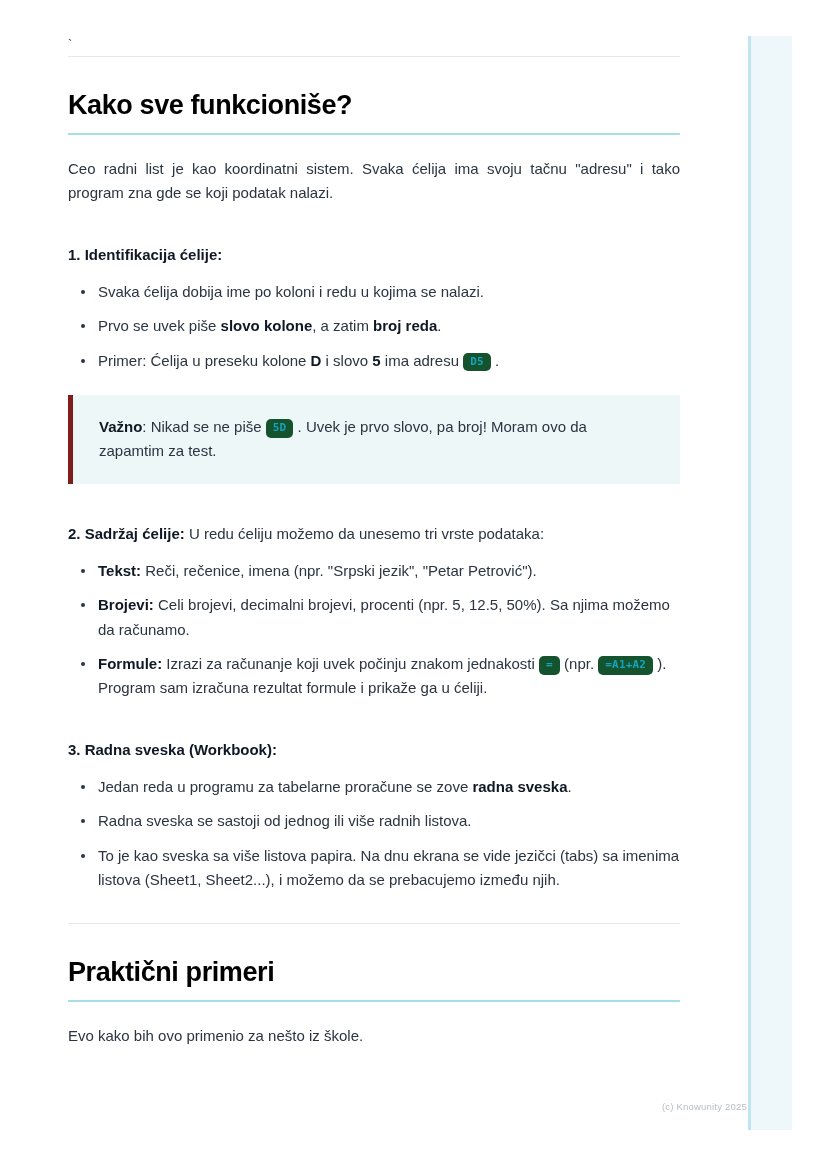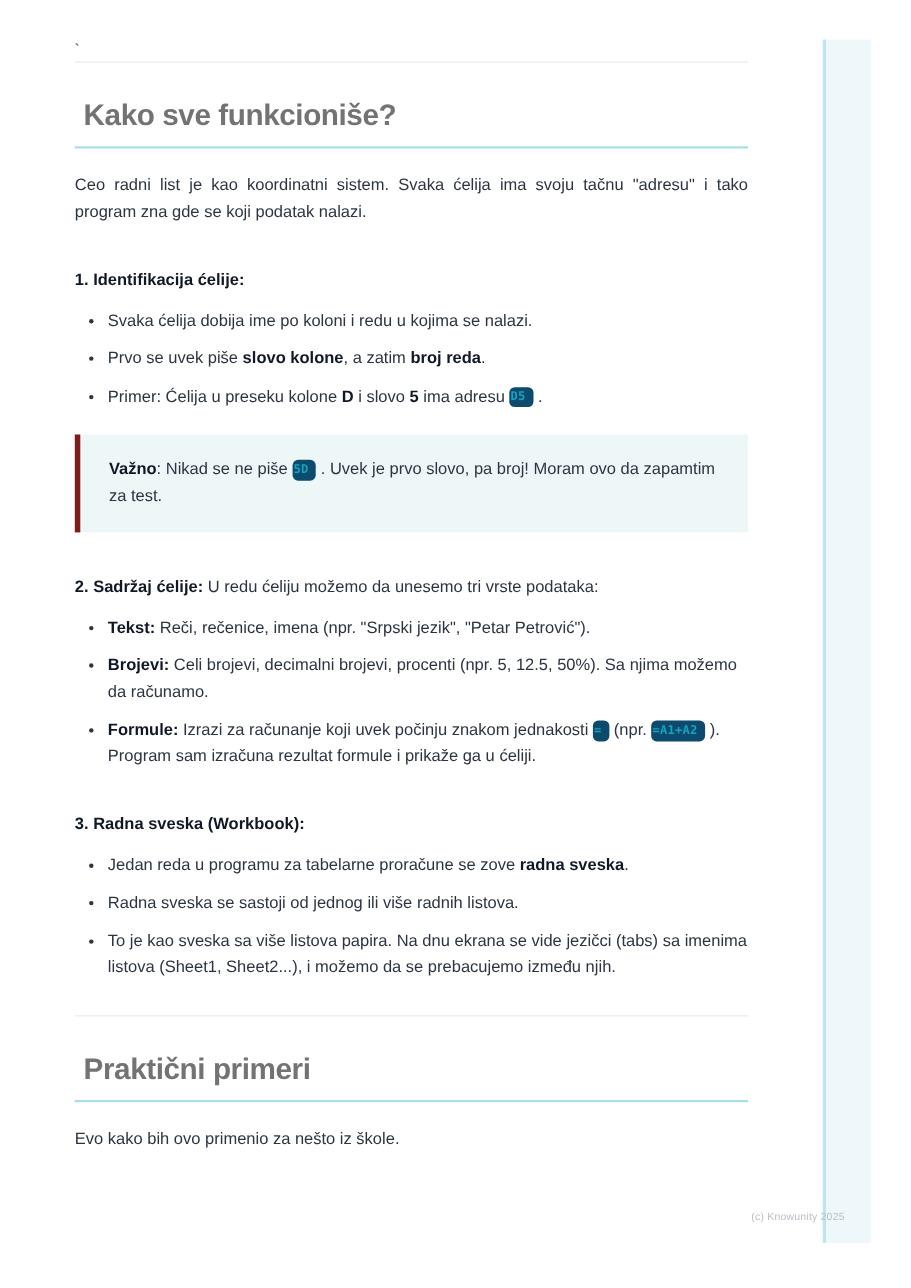--- a/index.html
+++ b/index.html
@@ -50,23 +50,23 @@
 
   hr.rule {
     border: 0;
     border-top: 1px solid #e6e8ea;
     margin: 0 0 0 0;
   }
 
   h1.section-title {
     font-size: 27px;
     font-weight: bold;
-    color: #737373;
+    color: #000000;
     letter-spacing: -0.4px;
-    margin: 33px 0 0 8px;
+    margin: 33px 0 0 0;
     line-height: 1.18;
   }
   .title-underline {
     height: 2px;
     background: #a8dfe6;
     margin-top: 11px;
     margin-bottom: 0;
   }
 
   p.body-text {
@@ -111,47 +111,47 @@
     width: 4px;
     height: 4px;
     border-radius: 50%;
     background: #2b3440;
   }
   b, strong { font-weight: bold; color: #101725; }
 
   
   code.chip {
     display: inline-block;
-    background: #0c4a6e;
+    background: #14532d;
     color: #15a3bd;
     font-family: "DejaVu Sans Mono", "Liberation Mono", monospace;
     font-size: 11px;
     font-weight: bold;
     letter-spacing: 0.2px;
     border-radius: 5px;
-    padding: 2px 7px 3px 1px;
+    padding: 2px 7px 3px 7px;
     line-height: 1.25;
     vertical-align: 1px;
   }
 
   
   .callout {
     background: #eef7f7;
     border-left: 5px solid #7f1d1d;
     margin: 22px 0 0 0;
     padding: 20px 24px 21px 26px;
     font-size: 15px;
     line-height: 1.62;
     color: #2b3440;
   }
 
   
   .footer-credit {
     position: absolute;
-    left: 683px;
+    left: 662px;
     top: 1101px;
     font-size: 9.5px;
     color: #b9bec5;
     letter-spacing: 0.2px;
     white-space: nowrap;
     z-index: 4;
   }
 </style>
 </head>
 <body>

